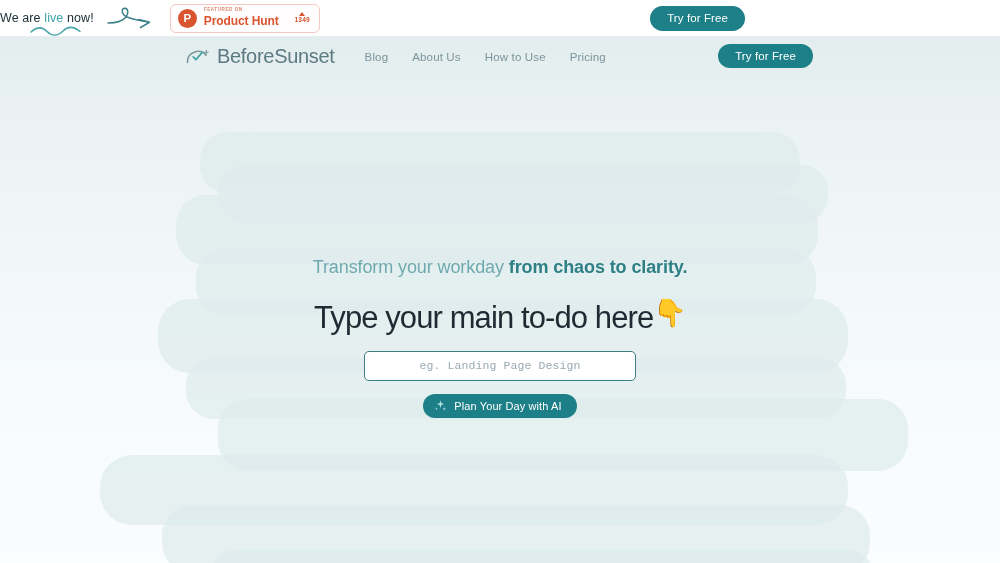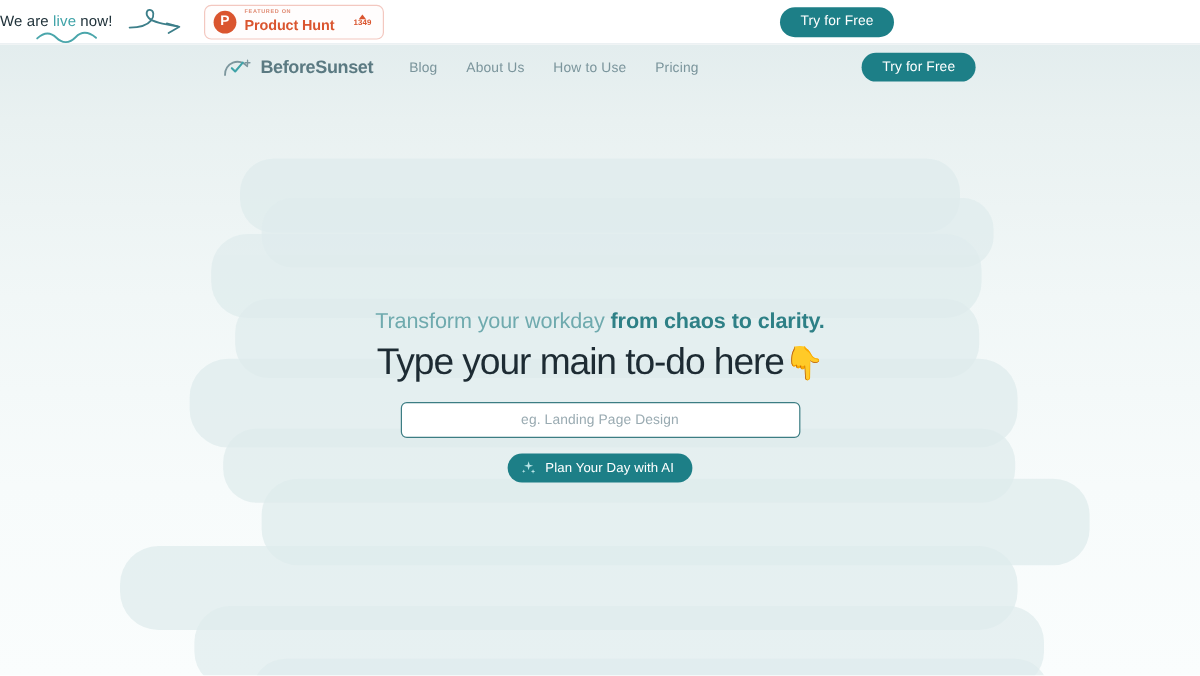--- a/index.html
+++ b/index.html
@@ -210,24 +210,23 @@
     display: flex;
     align-items: center;
     gap: 7px;
     text-decoration: none;
     margin-right: 30px;
   }
 
   .brand-mark { width: 24px; height: 18px; display: block; }
 
   .brand-name {
-    font-size: 15px;
+    font-size: 20px;
     color: #5b7a82;
     letter-spacing: -0.3px;
-    font-weight: bold;
   }
 
   .nav-links {
     display: flex;
     align-items: center;
     gap: 24px;
     list-style: none;
   }
 
   .nav-link {
@@ -274,44 +273,45 @@
   }
   .eyebrow .light { color: #6faaae; }
   .eyebrow .bold  { color: #2e8086; font-weight: bold; }
 
   .headline {
     font-size: 31px;
     font-weight: normal;
     color: #1d2b33;
     letter-spacing: -0.9px;
     display: flex;
-    align-items: center;
+    align-items: flex-start;
     gap: 0;
     line-height: 1.25;
     margin-bottom: 13px;
     white-space: nowrap;
+    margin-top: 16px;
   }
 
   .point-emoji {
     font-size: 27px;
     line-height: 1;
     position: relative;
     top: 1px;
   }
 
   .task-input {
-    width: 333px;
+    width: 272px;
     height: 30px;
     border: 1.1px solid #3c7d83;
     border-radius: 5px;
     background: #ffffff;
     text-align: center;
     font-size: 11.5px;
     color: #3a4a52;
-    font-family: Liberation Sans, sans-serif;
+    font-family: Liberation Mono, monospace;
     outline: none;
     letter-spacing: 0.1px;
   }
   .task-input::placeholder { color: #9aabb2; }
 
   .plan-btn {
     margin-top: 13px;
     background: #1d7f87;
     color: #ffffff;
     border: none;

